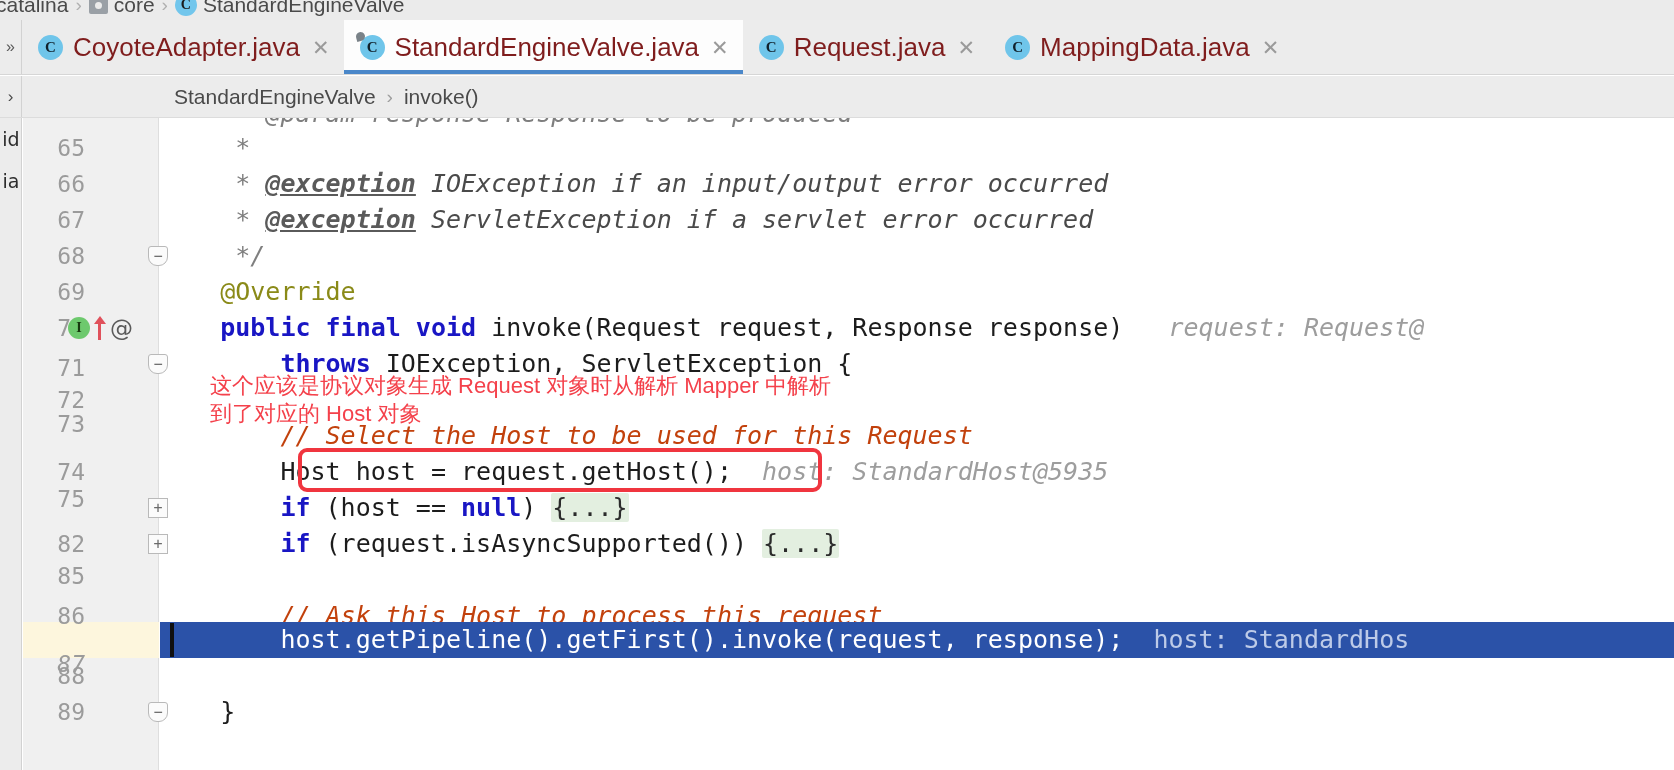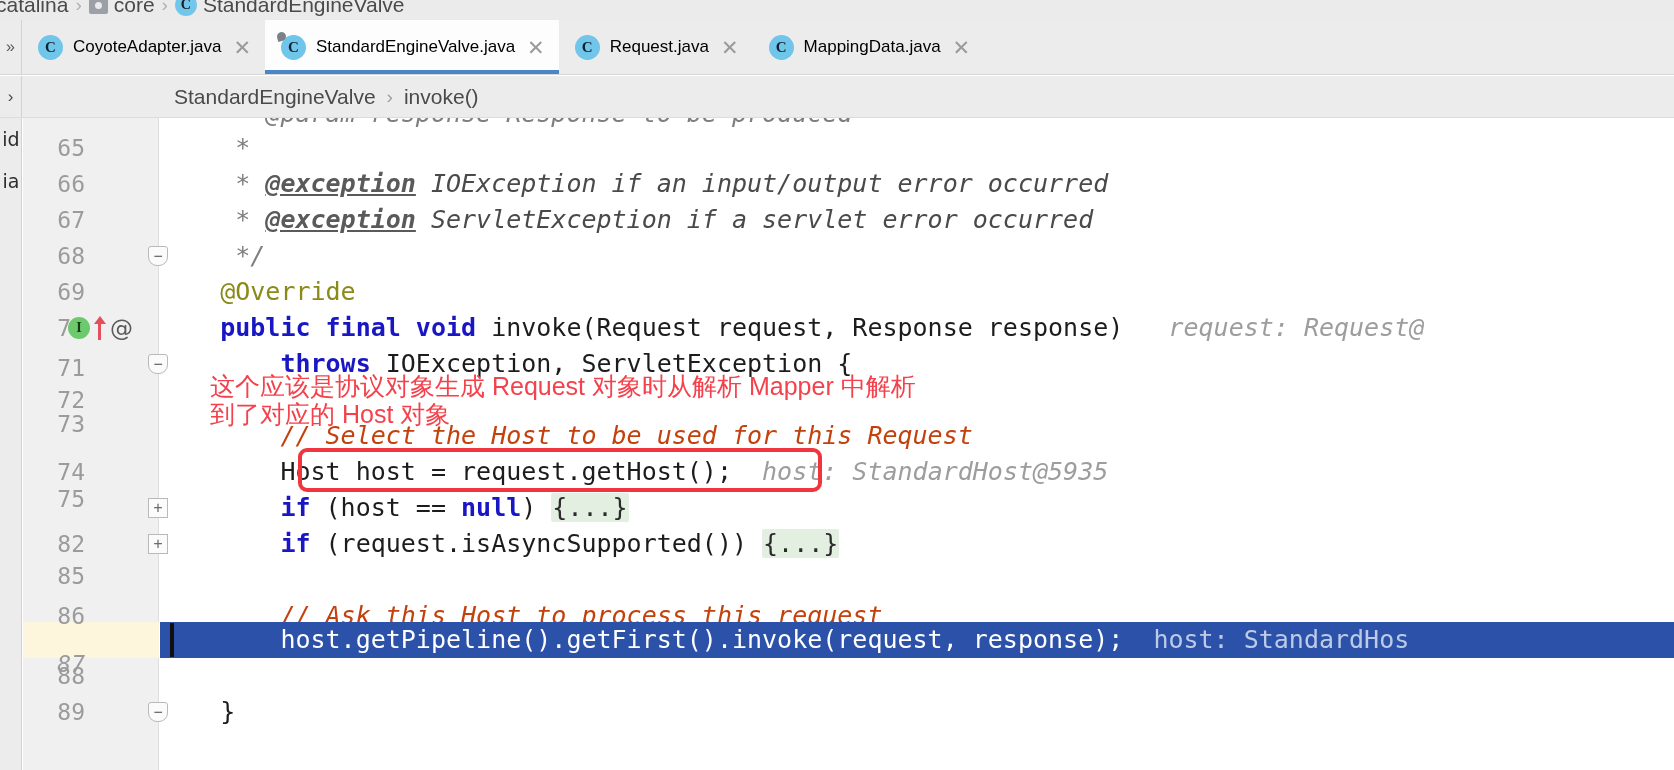--- a/index.html
+++ b/index.html
@@ -52,21 +52,21 @@
     display: flex; align-items: center; justify-content: center;
     color: #5a5a5a; font-size: 16px;
   }
   .tab {
     display: flex; align-items: center; gap: 10px;
     padding: 0 14px 0 16px;
     position: relative;
     cursor: default;
     white-space: nowrap;
   }
-  .tab .tab-label { font-size: 17px; color: #000000; }
+  .tab .tab-label { font-size: 26px; color: #7f1d1d; }
   .tab .tab-close {
     color: #9a9a9a; font-size: 21px; line-height: 1;
     font-family: "Liberation Sans", sans-serif;
     padding-left: 2px;
   }
   .tab.active { background: #fdfdfd; }
   .tab.active::after {
     content: ""; position: absolute; left: 0; right: 0; bottom: 0;
     height: 4px; background: #4a87c9;
   }
@@ -202,21 +202,21 @@
     position: absolute;
     border: 4px solid #f0353f;
     border-radius: 9px;
     pointer-events: none;
   }
 
   
   .rednote {
     position: absolute;
     color: #f4414b;
-    font-size: 25px;
+    font-size: 22px;
     line-height: 28px;
     font-family: "Liberation Sans", sans-serif;
     white-space: nowrap;
   }
 
   
   .side-frag {
     position: absolute; left: 0; width: 22px;
     font-family: "DejaVu Sans", sans-serif;
     font-size: 19px; color: #2d2d2d; text-align: center;

